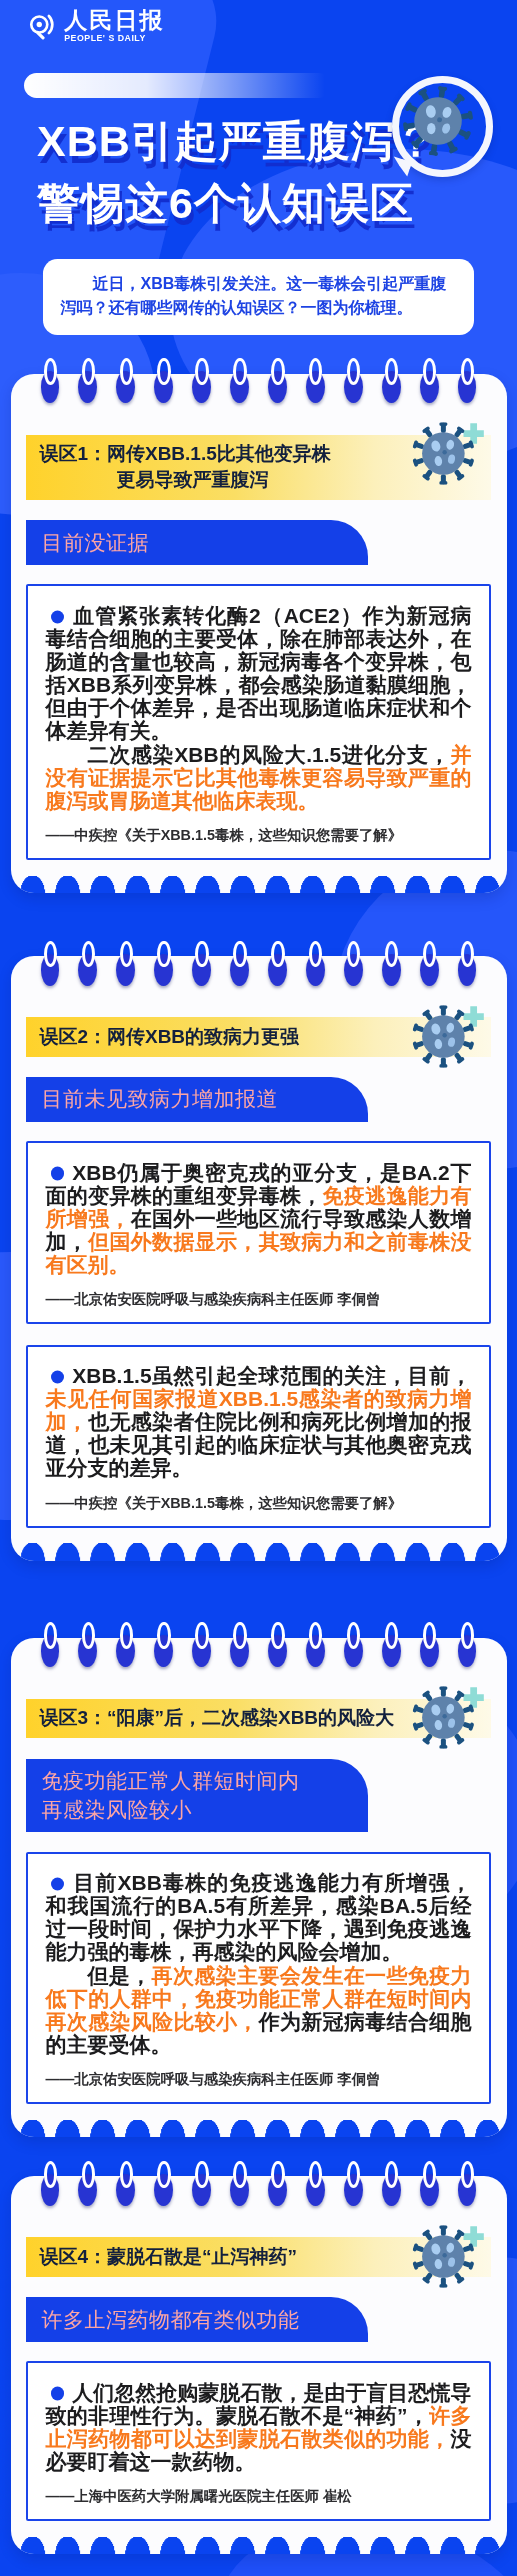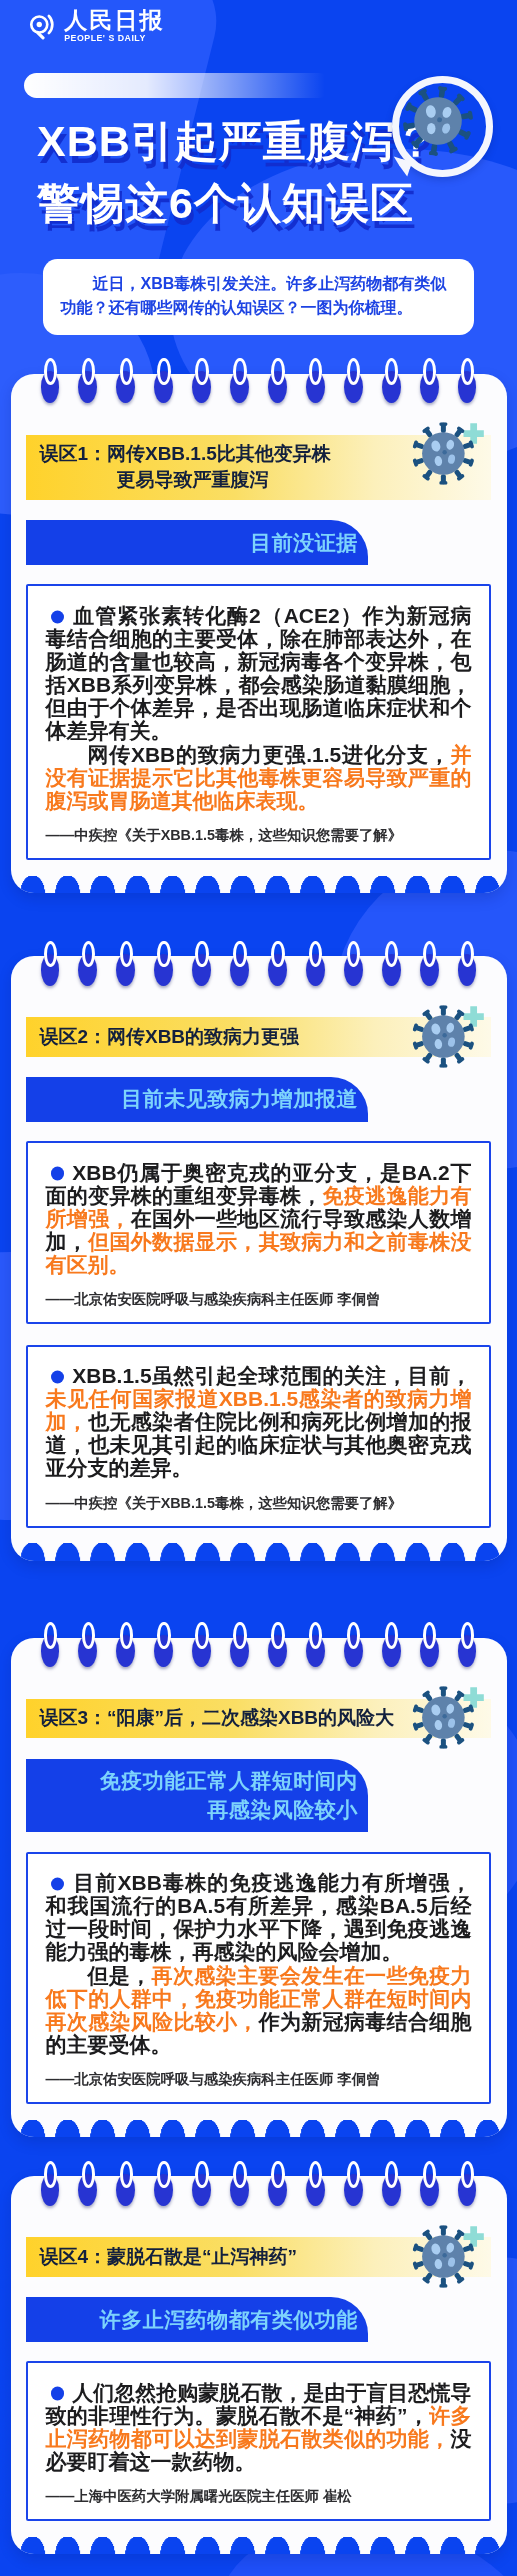--- a/index.html
+++ b/index.html
@@ -56,21 +56,21 @@
   .tag{position:relative;margin:0 15.5px;width:calc(100% - 31px);box-sizing:border-box;min-height:34px;
     background:linear-gradient(90deg,#ffd22b 0%,#fade64 45%,#fcf0bb 75%,#fefae8 100%);
     padding:6.7px 93px 6.7px 13.4px;}
   .tag-line{color:#13203d;font-size:19px;font-weight:900;line-height:26px;white-space:nowrap;}
   .tag-indent{padding-left:77px;}
   .tag-indent:empty{display:none;}
   .tagvirus{position:absolute;right:4.1px;top:-21.6px;width:78px;height:78px;z-index:2;}
 
   .headline{margin:20.6px 15.5px 0;width:342px;box-sizing:border-box;background:#1440e8;
     border-radius:0 37px 0 0;padding:7.2px 10.3px 8.2px 15.5px;}
-  .headline div{color:#7dd3fc;font-size:21px;font-weight:700;line-height:29px;letter-spacing:0.5px;text-align:right;}
+  .headline div{color:#fca5a5;font-size:21px;font-weight:400;line-height:29px;letter-spacing:0.5px;}
   .headline div:empty{display:none;}
 
   .box{margin:19.6px 15.5px 0;background:#fff;border:2.1px solid #1a44ea;border-radius:2.1px;
     padding:17.5px 17.5px 12.4px;}
   .box + .box{margin-top:20.6px;}
   .box p{margin:0;color:#1c1c1e;font-size:21px;line-height:23px;font-weight:700;text-align:justify;}
   .box p.lead{display:block;}
   .box .dot{display:inline-block;width:13.4px;height:13.4px;border-radius:50%;background:#1440e8;margin:0 8.2px 0 5.2px;transform:translateY(0.5px);}
   .box p.follow{text-indent:2em;margin-top:1px;}
   .box p.follow:empty{display:none;}
@@ -180,21 +180,21 @@
       </svg>
   </div>
   <div class="bubble-tail"></div>
 
   <div class="title">
     <div>XBB引起严重腹泻？</div>
     <div>警惕这6个认知误区</div>
   </div>
 
   <div class="introbox">
-    <p>近日，XBB毒株引发关注。许多止泻药物都有类似功能？还有哪些网传的认知误区？一图为你梳理。</p>
+    <p>近日，XBB毒株引发关注。这一毒株会引起严重腹泻吗？还有哪些网传的认知误区？一图为你梳理。</p>
   </div>
 
   <div class="cards">
 
     <div class="cardwrap c1">
       <div class="coils">
           <div class="coil">
             <div class="pin"></div>
             <div class="ring"></div>
           </div>
@@ -251,21 +251,21 @@
             <use href="#cross-sym" x="104" y="18" width="44" height="44"></use>
             <use href="#virus-body" x="6" y="18" width="122" height="122"></use>
           </svg>
         </div>
         <div class="headline">
           <div>目前没证据</div>
 
         </div>
         <div class="box">
           <p class="lead"><span class="dot"></span><span><span>血管紧张素转化酶2（ACE2）作为新冠病毒结合细胞的主要受体，除在肺部表达外，在肠道的含量也较高，新冠病毒各个变异株，包括XBB系列变异株，都会感染肠道黏膜细胞，但由于个体差异，是否出现肠道临床症状和个体差异有关。</span></span></p>
-          <p class="follow"><span>网传XBB的致病力更强.1.5进化分支，</span><span class="hl">并没有证据提示它比其他毒株更容易导致严重的腹泻或胃肠道其他临床表现。</span></p>
+          <p class="follow"><span>二次感染XBB的风险大.1.5进化分支，</span><span class="hl">并没有证据提示它比其他毒株更容易导致严重的腹泻或胃肠道其他临床表现。</span></p>
           <p class="source">——中疾控《关于XBB.1.5毒株，这些知识您需要了解》</p>
         </div>
         <div class="scallop"></div>
       </div>
     </div>
 
     <div class="cardwrap c2">
       <div class="coils">
           <div class="coil">
             <div class="pin"></div>

